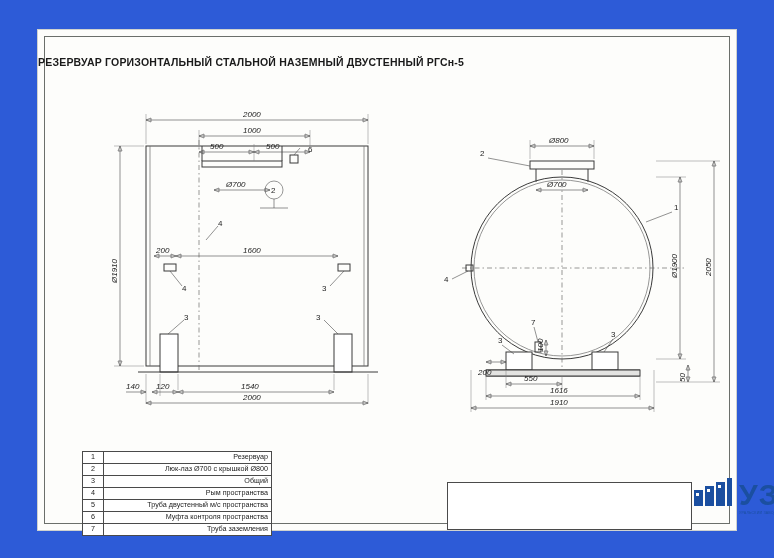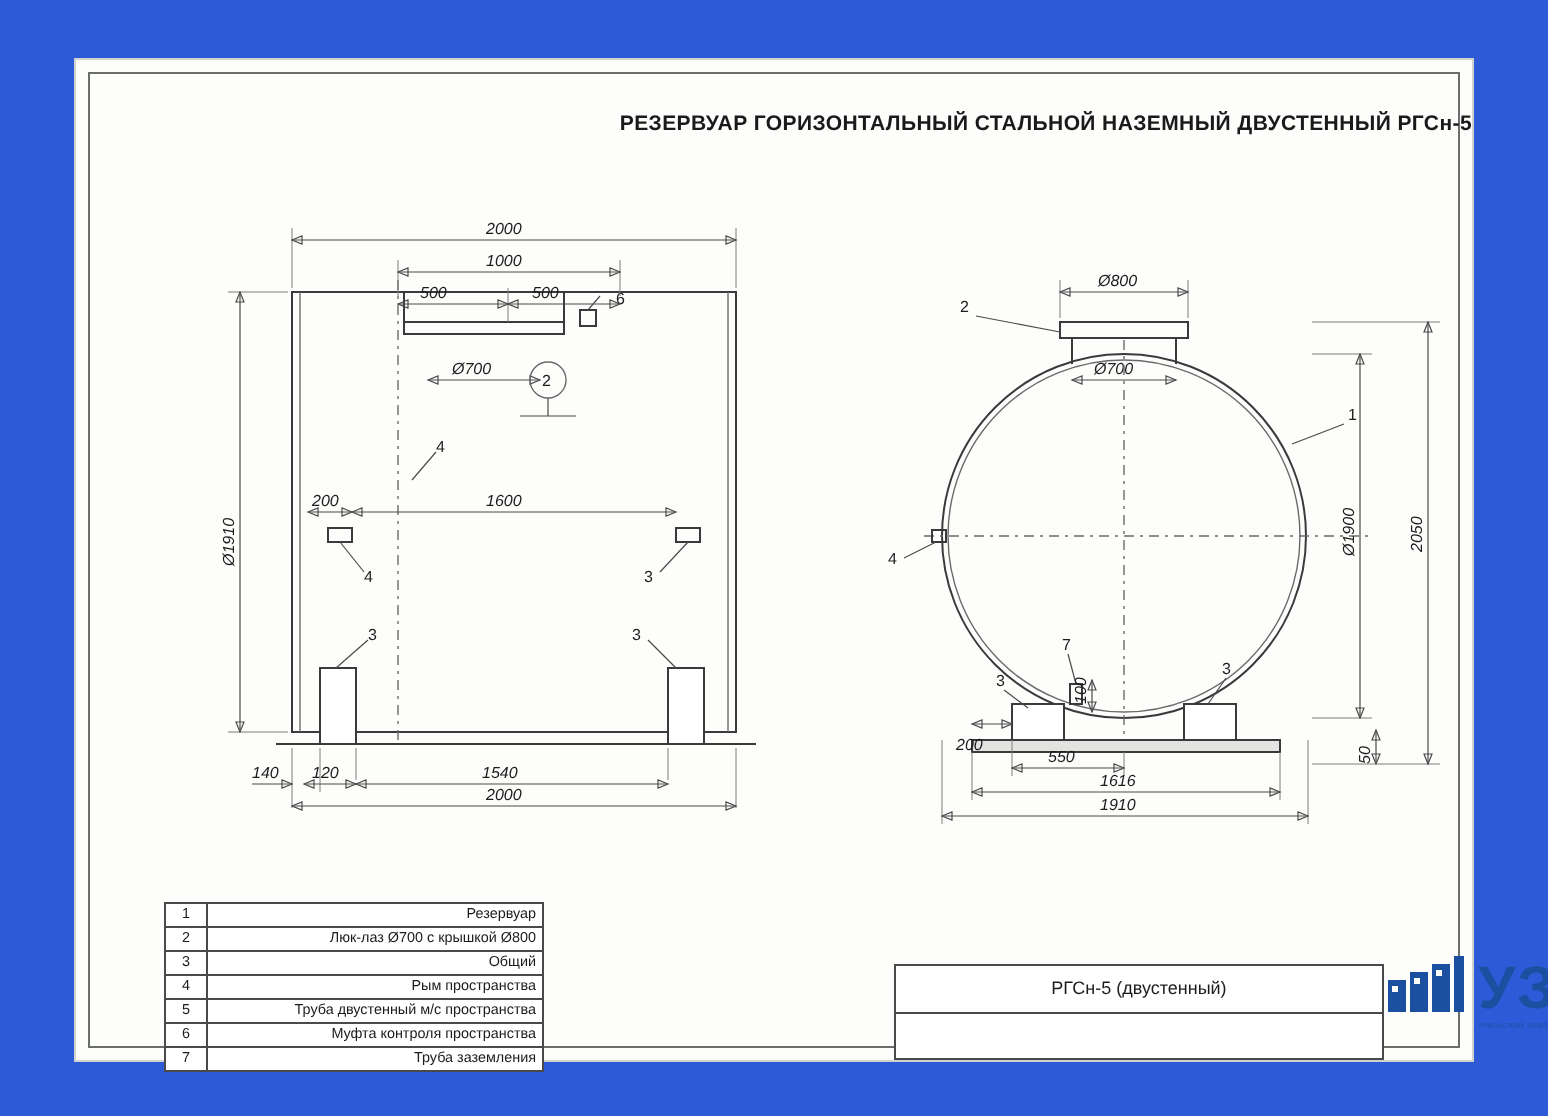--- a/index.html
+++ b/index.html
@@ -17,21 +17,21 @@
     box-shadow:0 0 0 1px #cfd2cf;
   }
   #frame{
     position:absolute;
     left:6px;top:6px;right:6px;bottom:6px;
     border:1px solid #6b6f6b;
   }
   .title{
     position:absolute;
     top:26px;left:0;width:100%;
-    text-align:right;
+    text-align:left;
     font-size:10.5px;
     font-weight:bold;
     color:#1a1a1a;
     letter-spacing:.2px;
   }
   svg.draw{position:absolute;left:0;top:0;width:698px;height:500px;}
   .ln{stroke:#3a3a3a;stroke-width:1;fill:none;}
   .lnthin{stroke:#6a6a6a;stroke-width:.7;fill:none;}
   .dim{stroke:#4a4a4a;stroke-width:.6;fill:none;}
   .ext{stroke:#7d7d7d;stroke-width:.5;fill:none;}
@@ -342,21 +342,20 @@
       <td>Муфта контроля пространства</td>
     </tr>
     <tr>
       <td class="n">7</td>
       <td>Труба заземления</td>
     </tr>
   </tbody>
     </table>
 
   <div id="stamp">
-    <div class="row top">РГСн-5 (двустенный)</div>
   </div>
 
   <div id="logomark">
     <svg width="40" height="32" viewBox="0 0 40 32">
       <rect x="1" y="12" width="9" height="16" fill="#1b4fa0"></rect>
       <rect x="12" y="8" width="9" height="20" fill="#1b4fa0"></rect>
       <rect x="23" y="4" width="9" height="24" fill="#1b4fa0"></rect>
       <rect x="34" y="0" width="5" height="28" fill="#1b4fa0"></rect>
       <rect x="3" y="15" width="3" height="3" fill="#fdfdfb"></rect>
       <rect x="14" y="11" width="3" height="3" fill="#fdfdfb"></rect>

